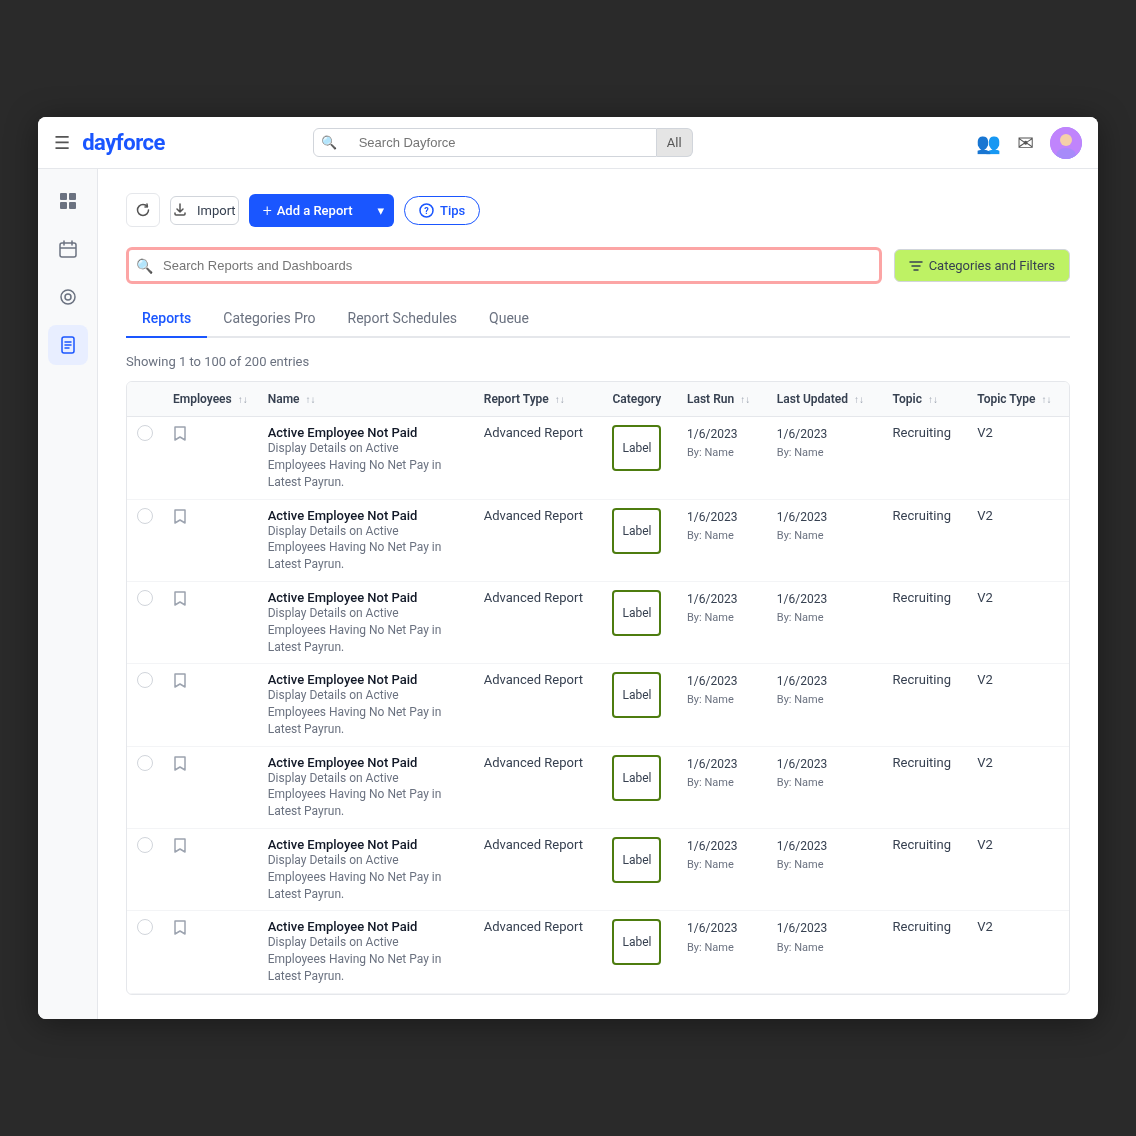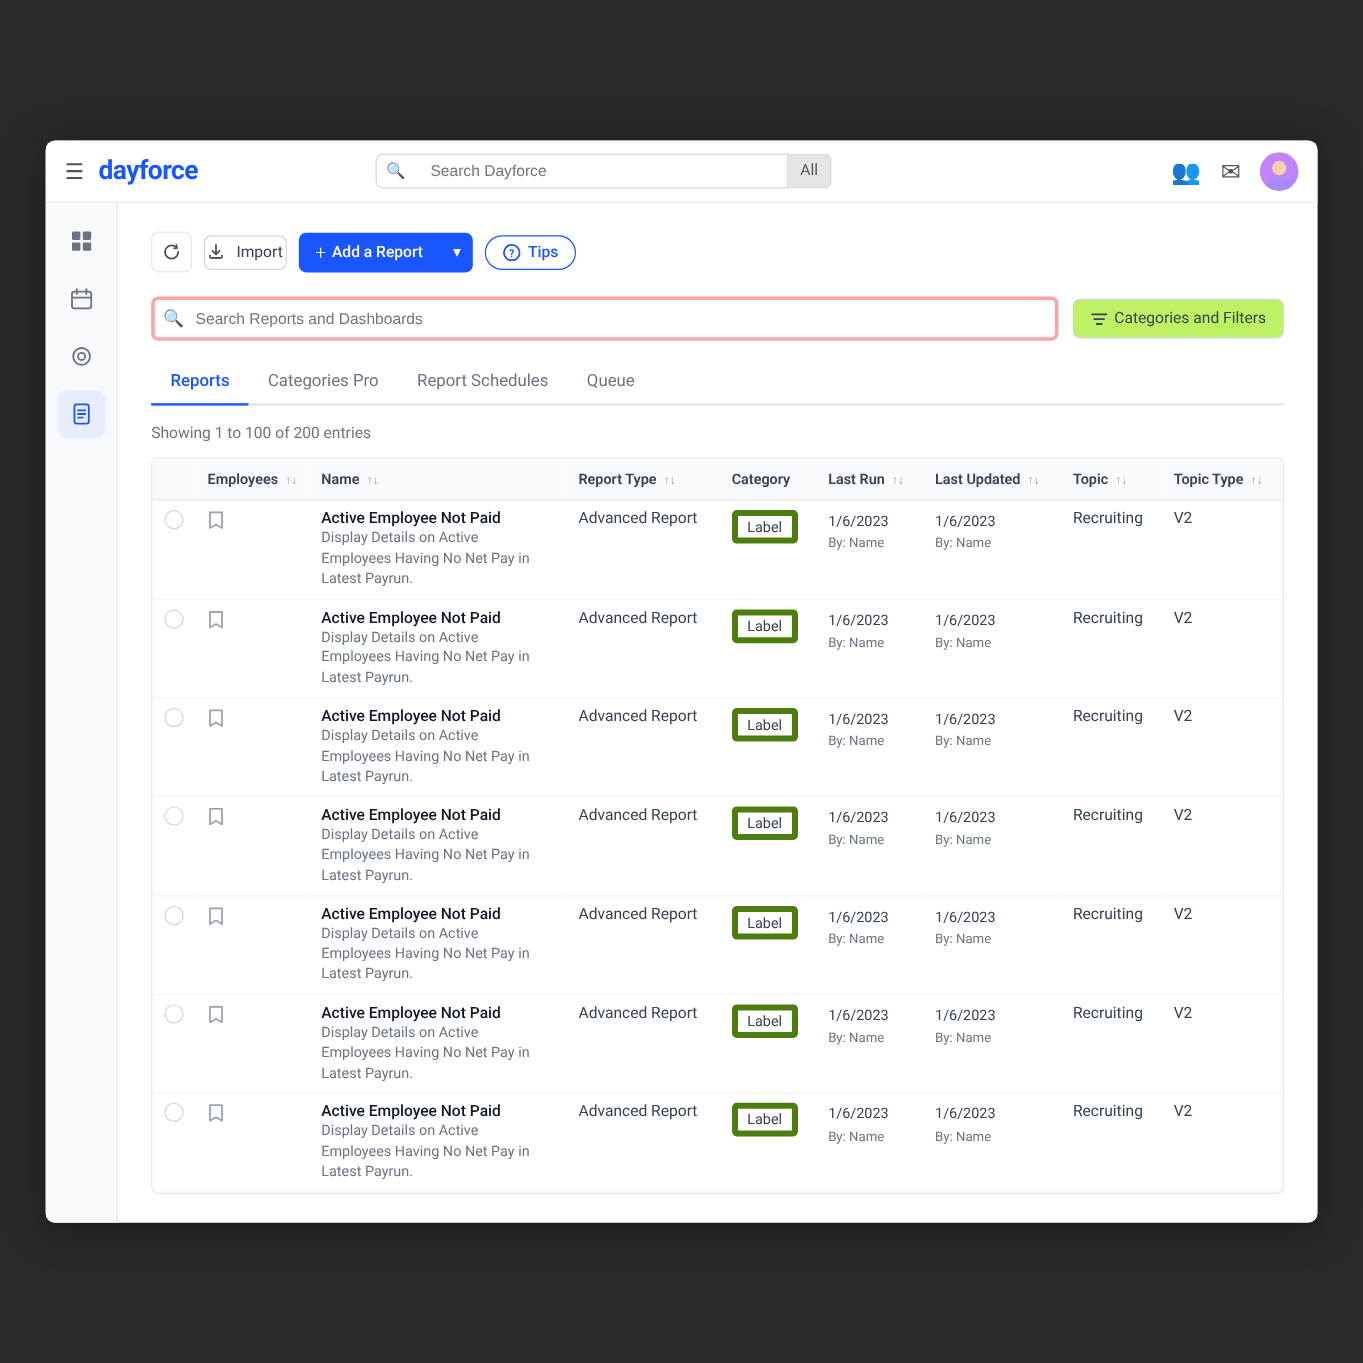--- a/index.html
+++ b/index.html
@@ -293,23 +293,23 @@
       font-size: 13px;
     }
     .report-desc {
       color: #6b7280;
       font-size: 12px;
       line-height: 1.4;
       max-width: 180px;
     }
     .label-badge {
       display: inline-block;
-      border: 5px solid #4d7c0f;
+      border: 2px solid #4d7c0f;
       border-radius: 4px;
-      padding: 2px 8px;
+      padding: 14px 8px;
       font-size: 12px;
       color: #374151;
       background: #fff;
     }
     .td-date { color: #374151; font-size: 12px; line-height: 1.6; }
     .td-by { color: #6b7280; font-size: 11px; }
     .table-wrap {
       position: relative;
       overflow: hidden;
       border: 1px solid #e5e7eb;

